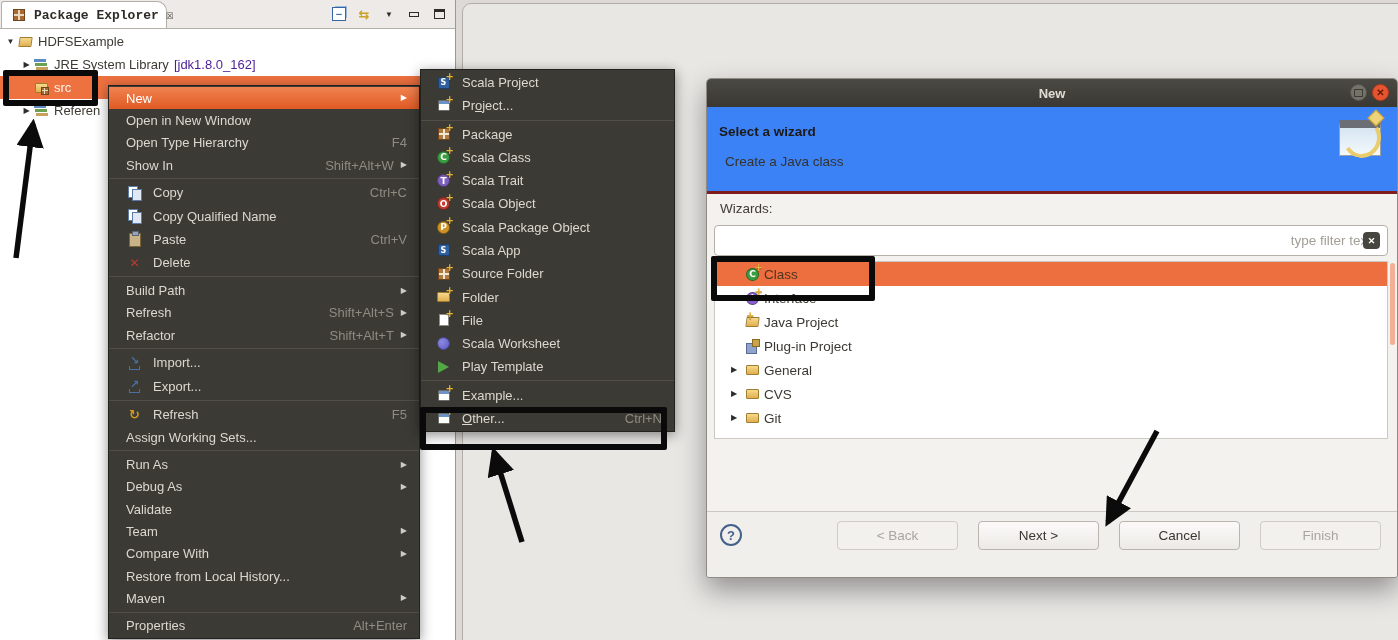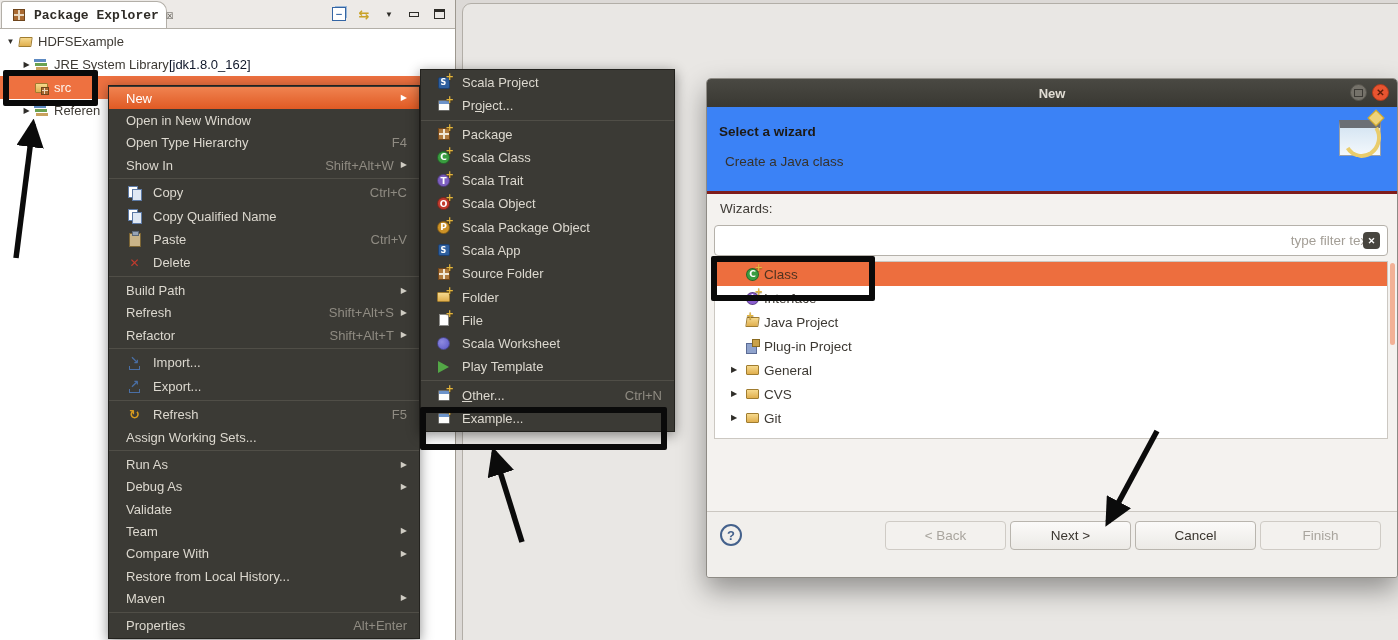--- a/index.html
+++ b/index.html
@@ -30,21 +30,21 @@
   .tbi-menu{color:#2e2c28;font-size:8px;}
   .tbi-min{width:10px;height:5px;border:1px solid #2e2c28;box-sizing:border-box;}
   .tbi-max{width:11px;height:10px;border:1px solid #2e2c28;border-top-width:3px;box-sizing:border-box;}
 
   .pe-tree{position:absolute;left:0;top:30px;right:1px;}
   .trow{height:23px;display:flex;align-items:center;font-size:13px;color:#3e3a34;white-space:nowrap;}
   .trow.sel{background:#ee7140;color:#fdf4ec;}
   .twisty{width:13px;flex:none;font-size:8px;color:#2f2d29;text-align:center;line-height:1;}
   .trow.sel .twisty{color:#fdf4ec;}
   .tlabel{margin-left:4px;}
-  .tsuffix{color:#0f172a;}
+  .tsuffix{margin-left:5px;color:#4c1d95;}
 
   
   .ic{width:17px;height:16px;position:relative;flex:none;display:inline-flex;align-items:center;
       justify-content:center;font-family:"DejaVu Sans",sans-serif;}
   .ic-scala-class::before,.ic-scala-trait::before,.ic-scala-object::before,
   .ic-scala-package-object::before,.ic-class::before,.ic-interface::before,.ic-scala-worksheet::before{
       display:flex;align-items:center;justify-content:center;width:13px;height:13px;border-radius:50%;
       color:#fff;font-size:9px;font-weight:700;border:1px solid rgba(0,0,0,.35);box-sizing:border-box;}
   .ic-scala-class::before{content:"C";background:#3a9d40;}
   .ic-class::before{content:"C";background:#3a9d40;}
@@ -154,21 +154,21 @@
   .wrow .ic{margin-right:3px;}
   .wrow.sel{background:#ed6e3e;color:#503320;text-align:center;}
   .wspacer{width:13px;flex:none;}
   .wtwisty{width:13px;flex:none;font-size:8px;color:#2f2d29;line-height:1;font-family:"DejaVu Sans",sans-serif;}
   .dlg-scroll{position:absolute;right:2px;top:184px;width:5px;height:82px;background:#f2b196;border-radius:3px;}
   .dlg-footer{position:absolute;left:0;right:0;top:432px;bottom:0;background:#f1efec;
            border-top:1px solid #cbc7c1;border-radius:0 0 3px 3px;}
   .help-btn{position:absolute;left:13px;top:12px;width:22px;height:22px;border-radius:50%;
            border:2px solid #44618c;color:#44618c;font-size:13px;font-weight:bold;
            display:flex;align-items:center;justify-content:center;background:transparent;box-sizing:border-box;}
-  .dlg-buttons{position:absolute;right:16px;top:9px;display:flex;gap:4px;}
+  .dlg-buttons{position:absolute;right:16px;top:9px;display:flex;gap:20px;}
   .dlg-buttons button{width:121px;height:29px;border-radius:4px;border:1px solid #b9b5ae;
            background:linear-gradient(#fbfaf9,#eceae6);font-family:"Liberation Sans",sans-serif;
            font-size:13.5px;color:#3a352f;}
   .dlg-buttons button.disabled{color:#a9a59e;background:#f3f1ee;border-color:#cfcbc5;}
 
   
   .ann-rect{position:absolute;border:6px solid #0a0a0a;box-sizing:border-box;z-index:30;border-radius:2px;}
   #rect-src{left:3px;top:70px;width:95px;height:36px;}
   #rect-other{left:420px;top:407px;width:247px;height:43px;}
   #rect-class{left:711px;top:256px;width:164px;height:45px;}
@@ -433,29 +433,29 @@
         <span class="mi-right"></span>
       </div>
       <div class="mi">
         <span class="ic ic-play"></span>
         <span class="mi-label">Play Template</span>
         <span class="mi-right"></span>
       </div>
       <div class="msep"></div>
       <div class="mi">
         <span class="ic ic-new-window plus"></span>
+        <span class="mi-label">Example...</span>
+        <span class="mi-right"></span>
+      </div>
+      <div class="mi">
+        <span class="ic ic-new-window plus"></span>
         <span class="mi-label"><u>O</u>ther...</span>
         <span class="mi-right">
           <span class="mi-shortcut">Ctrl+N</span>
         </span>
-      </div>
-      <div class="mi">
-        <span class="ic ic-new-window plus"></span>
-        <span class="mi-label">Example...</span>
-        <span class="mi-right"></span>
       </div>
     </div>
 
   <div class="dialog">
     <div class="dlg-titlebar">
       <span class="dlg-title">New</span>
       <span class="dlg-tb-btns">
         <span class="tb-circle tb-max"></span>
         <span class="tb-circle tb-close">✕</span>
       </span>

